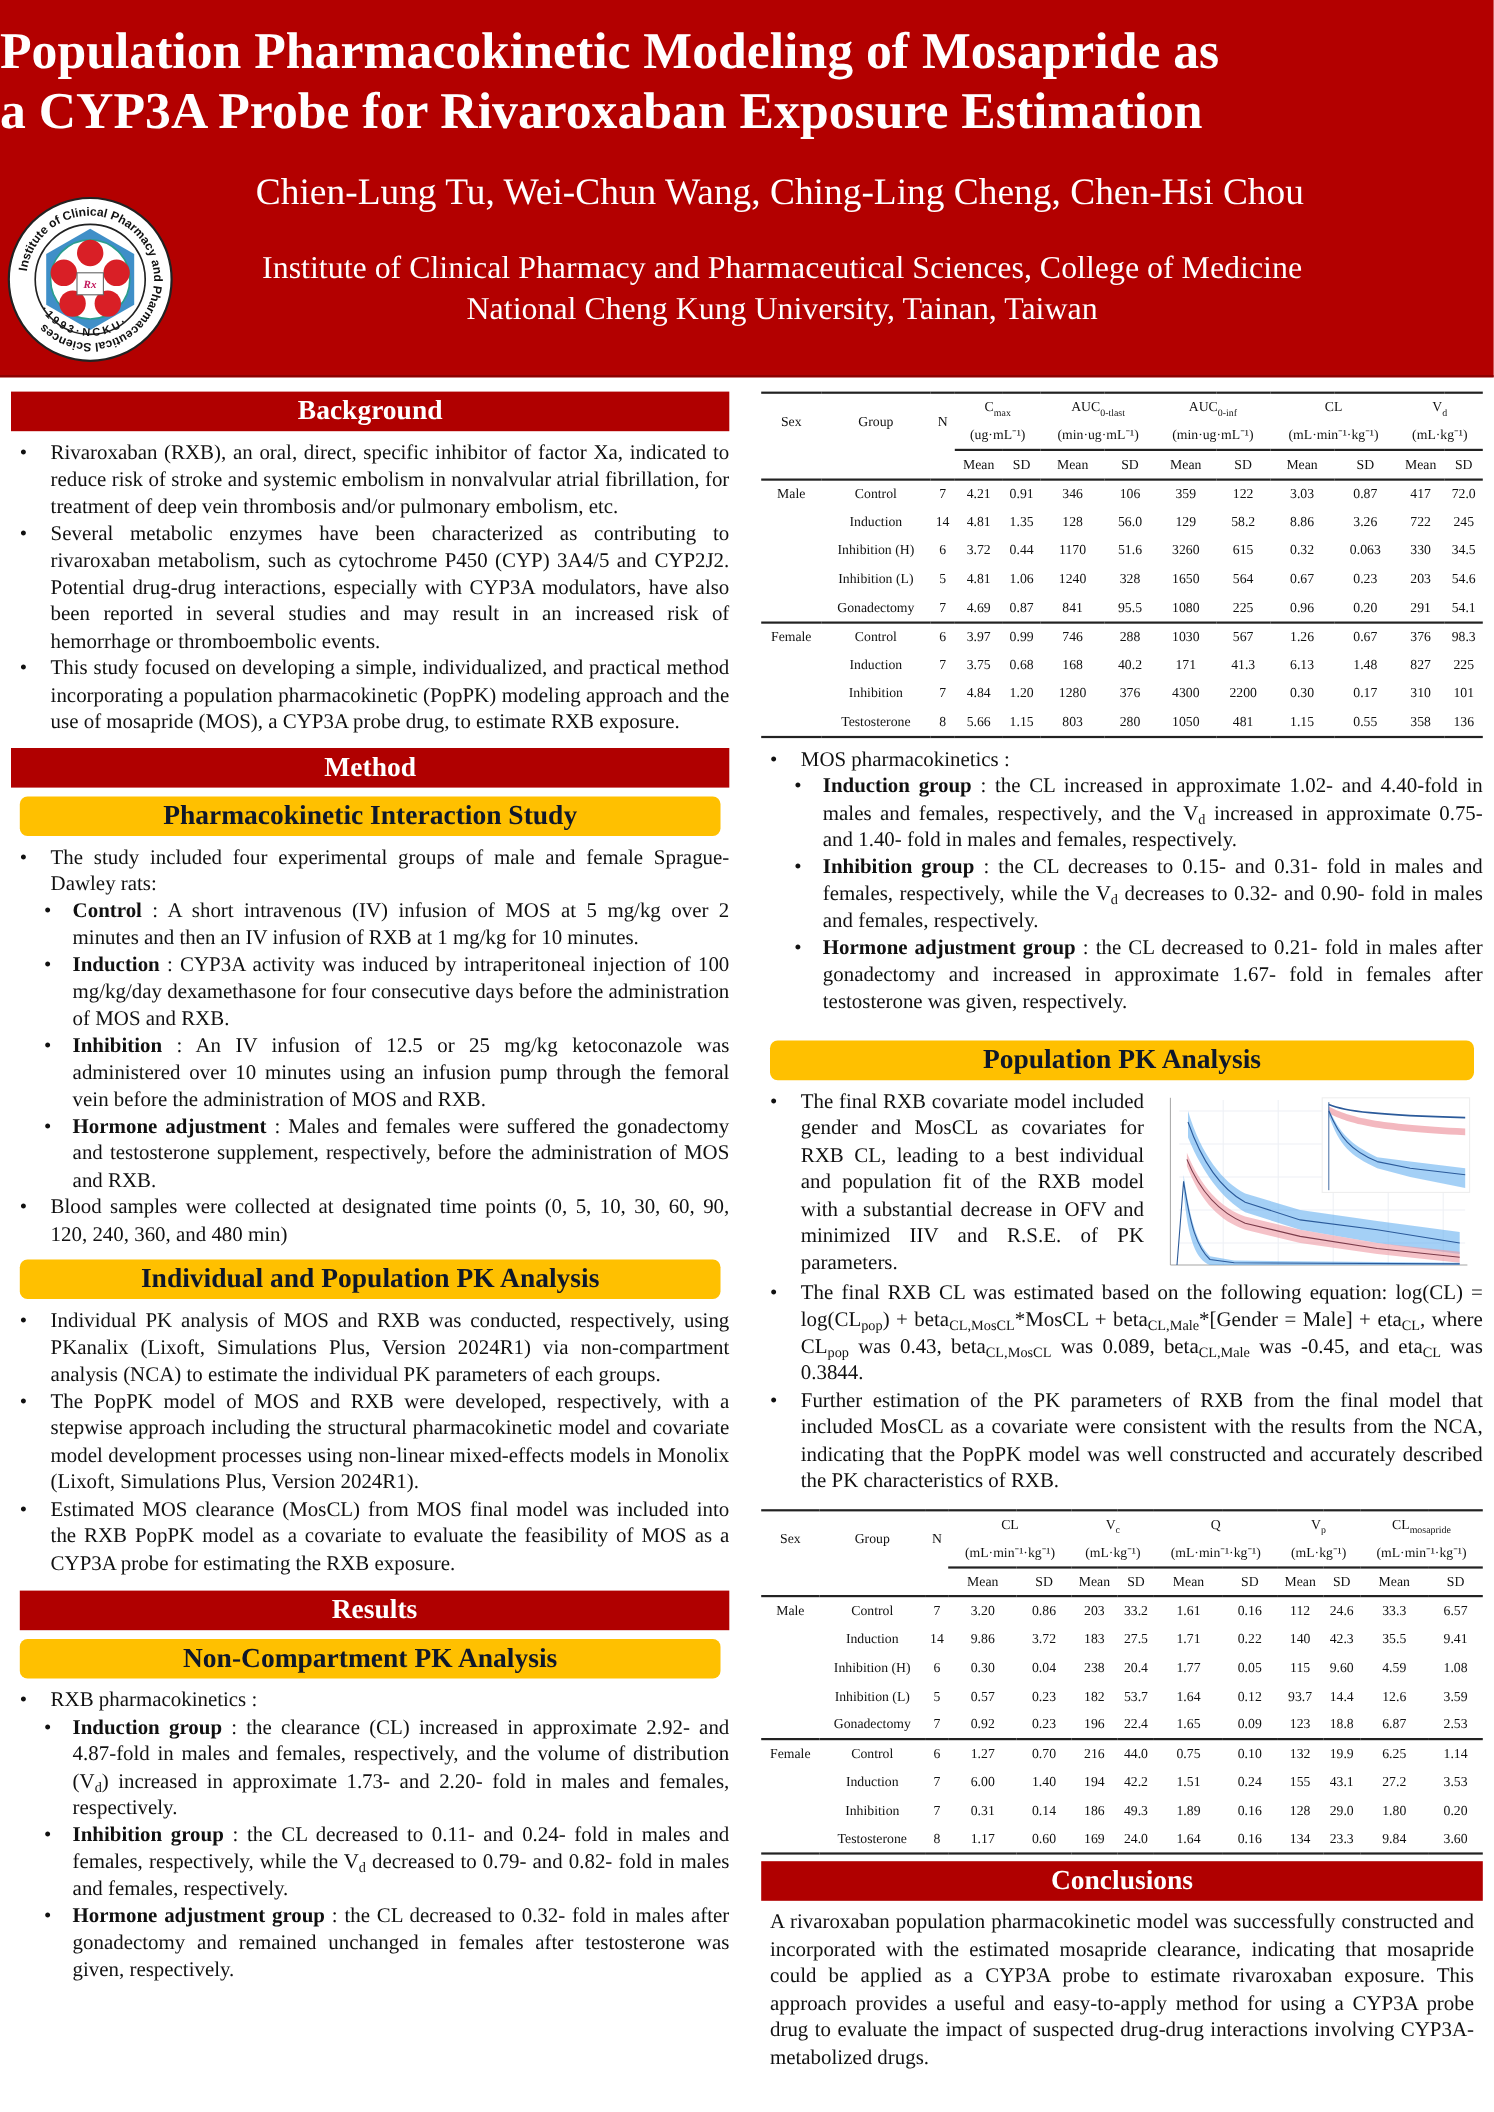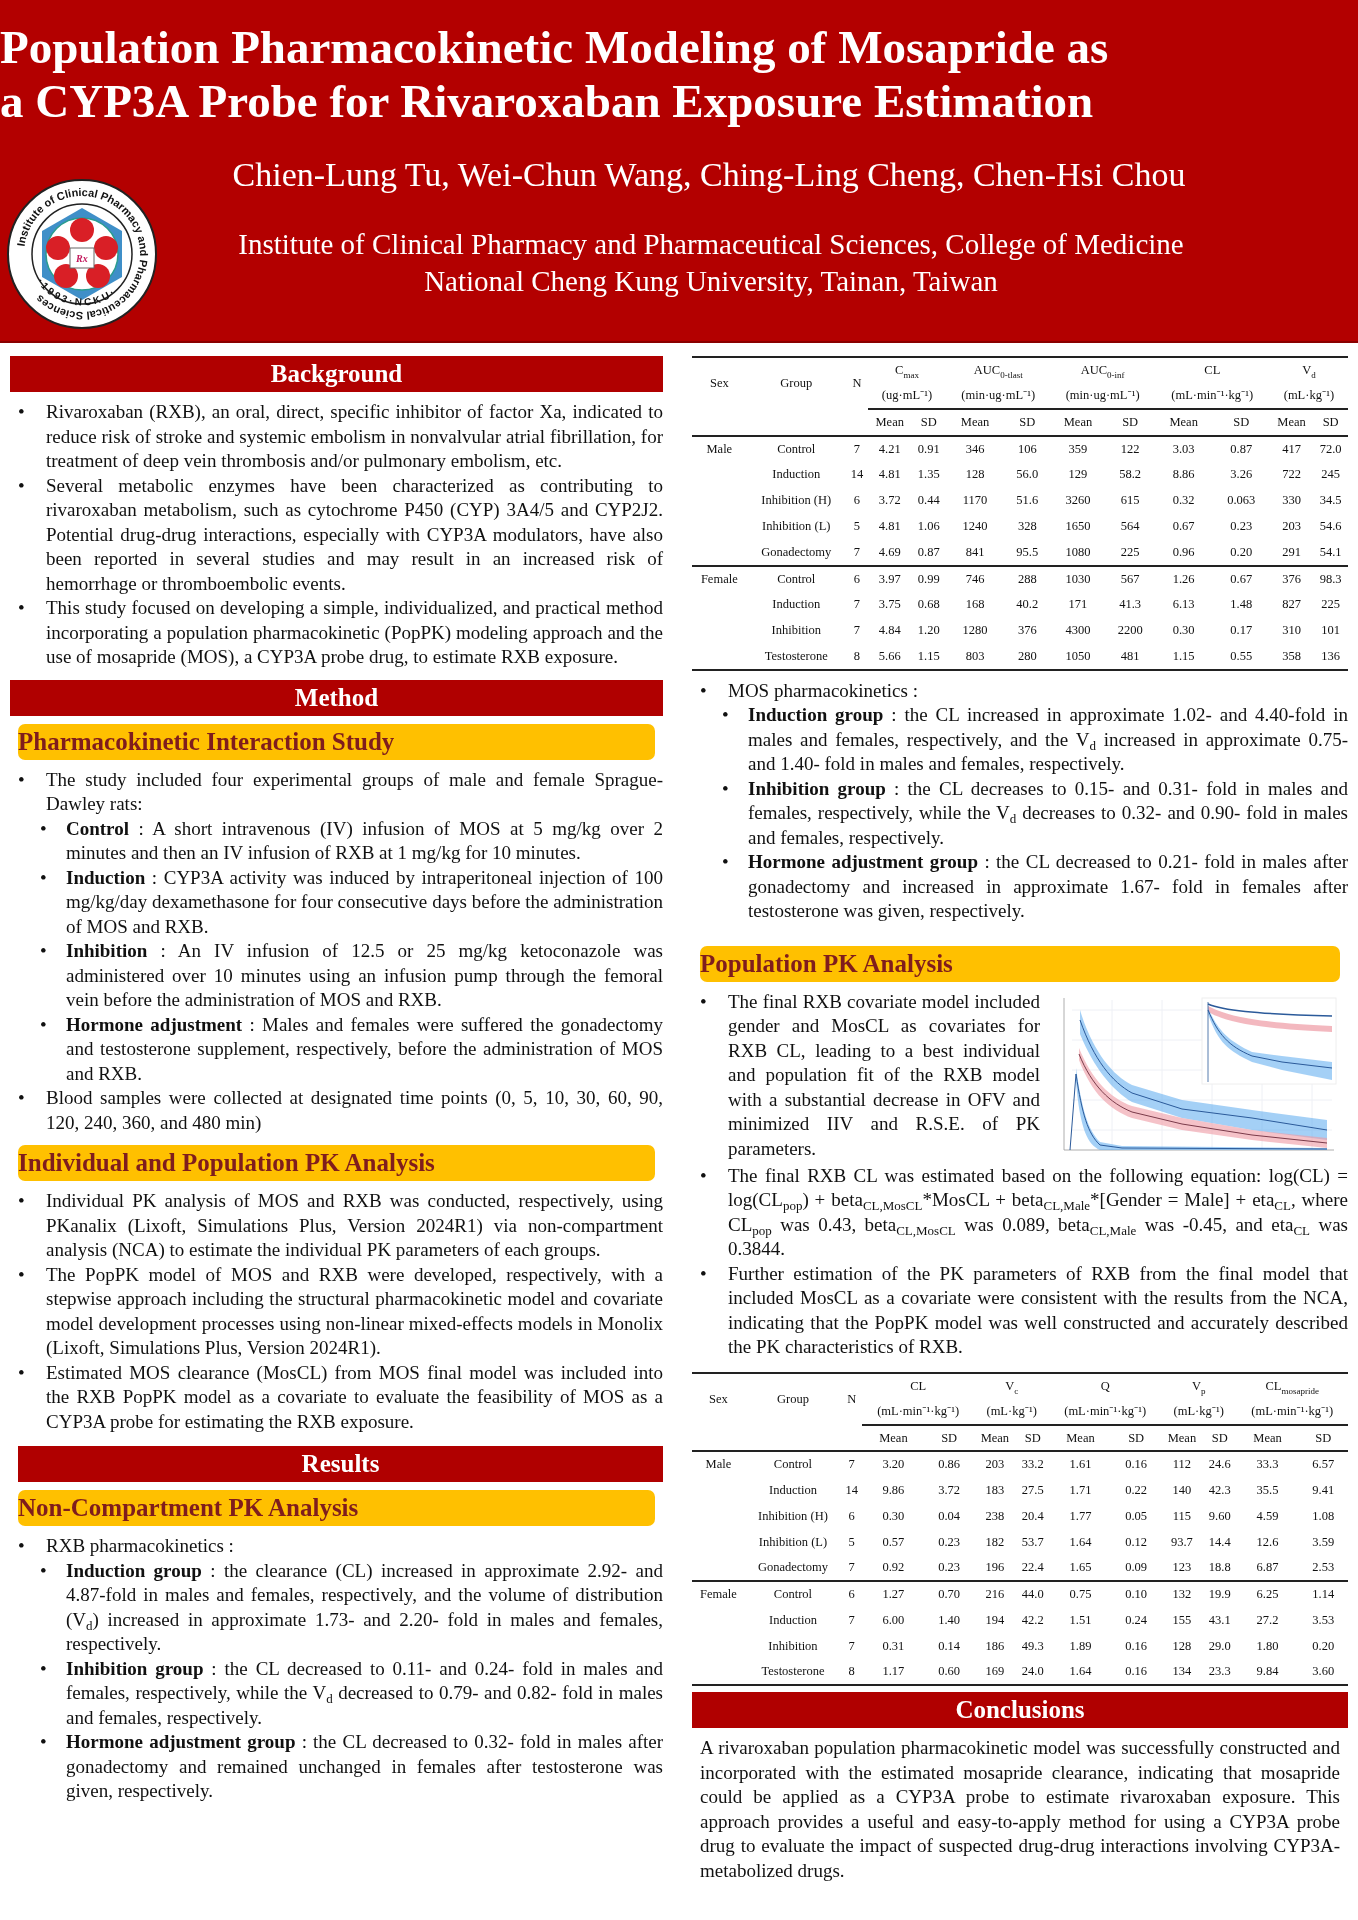--- a/index.html
+++ b/index.html
@@ -7,21 +7,21 @@
 body{font-family:"Liberation Serif",serif;color:#111;position:relative}
 .header{position:absolute;left:0;top:0;width:1358px;height:343px;background:#b30000;border-bottom:2px solid #8a0000}
 .title{position:absolute;left:0;top:20px;width:1358px;color:#fff;font-weight:bold;font-size:47px;line-height:54px}
 .authors{position:absolute;left:0;top:156px;width:1358px;text-align:center;color:#fff;font-size:34px;padding-left:60px}
 .affil{position:absolute;left:2px;top:226px;width:1358px;text-align:center;color:#fff;font-size:29px;line-height:37px;padding-left:60px}
 .logo{position:absolute;left:6px;top:178px;width:152px;height:152px}
 .col{position:absolute;font-size:19px;line-height:24.5px}
 .colL{left:10px;top:356px;width:653px}
 .colR{left:692px;top:356px;width:656px}
 .bar-red{background:#b00000;color:#fff;font-weight:bold;text-align:center;font-size:25px;height:36px;line-height:36px;margin:0 0 8px 0}
-.bar-gold{background:#ffc000;color:#7f1d1d;font-weight:bold;font-size:25px;height:36px;line-height:36px;border-radius:7px;margin:6px 8px 8px 8px}
+.bar-gold{background:#ffc000;color:#0f172a;font-weight:bold;text-align:center;font-size:25px;height:36px;line-height:36px;border-radius:7px;margin:6px 8px 8px 8px}
 ul{list-style:none}
 li.b{position:relative;padding-left:36px;text-align:justify}
 li.b:before{content:"•";position:absolute;left:8px;top:0}
 li.s{position:relative;padding-left:56px;text-align:justify}
 li.s:before{content:"•";position:absolute;left:30px;top:0}
 b{font-weight:bold}
 sub{font-size:13px;vertical-align:-4px;line-height:0}
 table{border-collapse:collapse;width:100%;font-size:12.5px;text-align:center}
 td,th{font-weight:normal;padding:0 2px;height:26px}
 .tbl{margin:0 0 4px 0}

